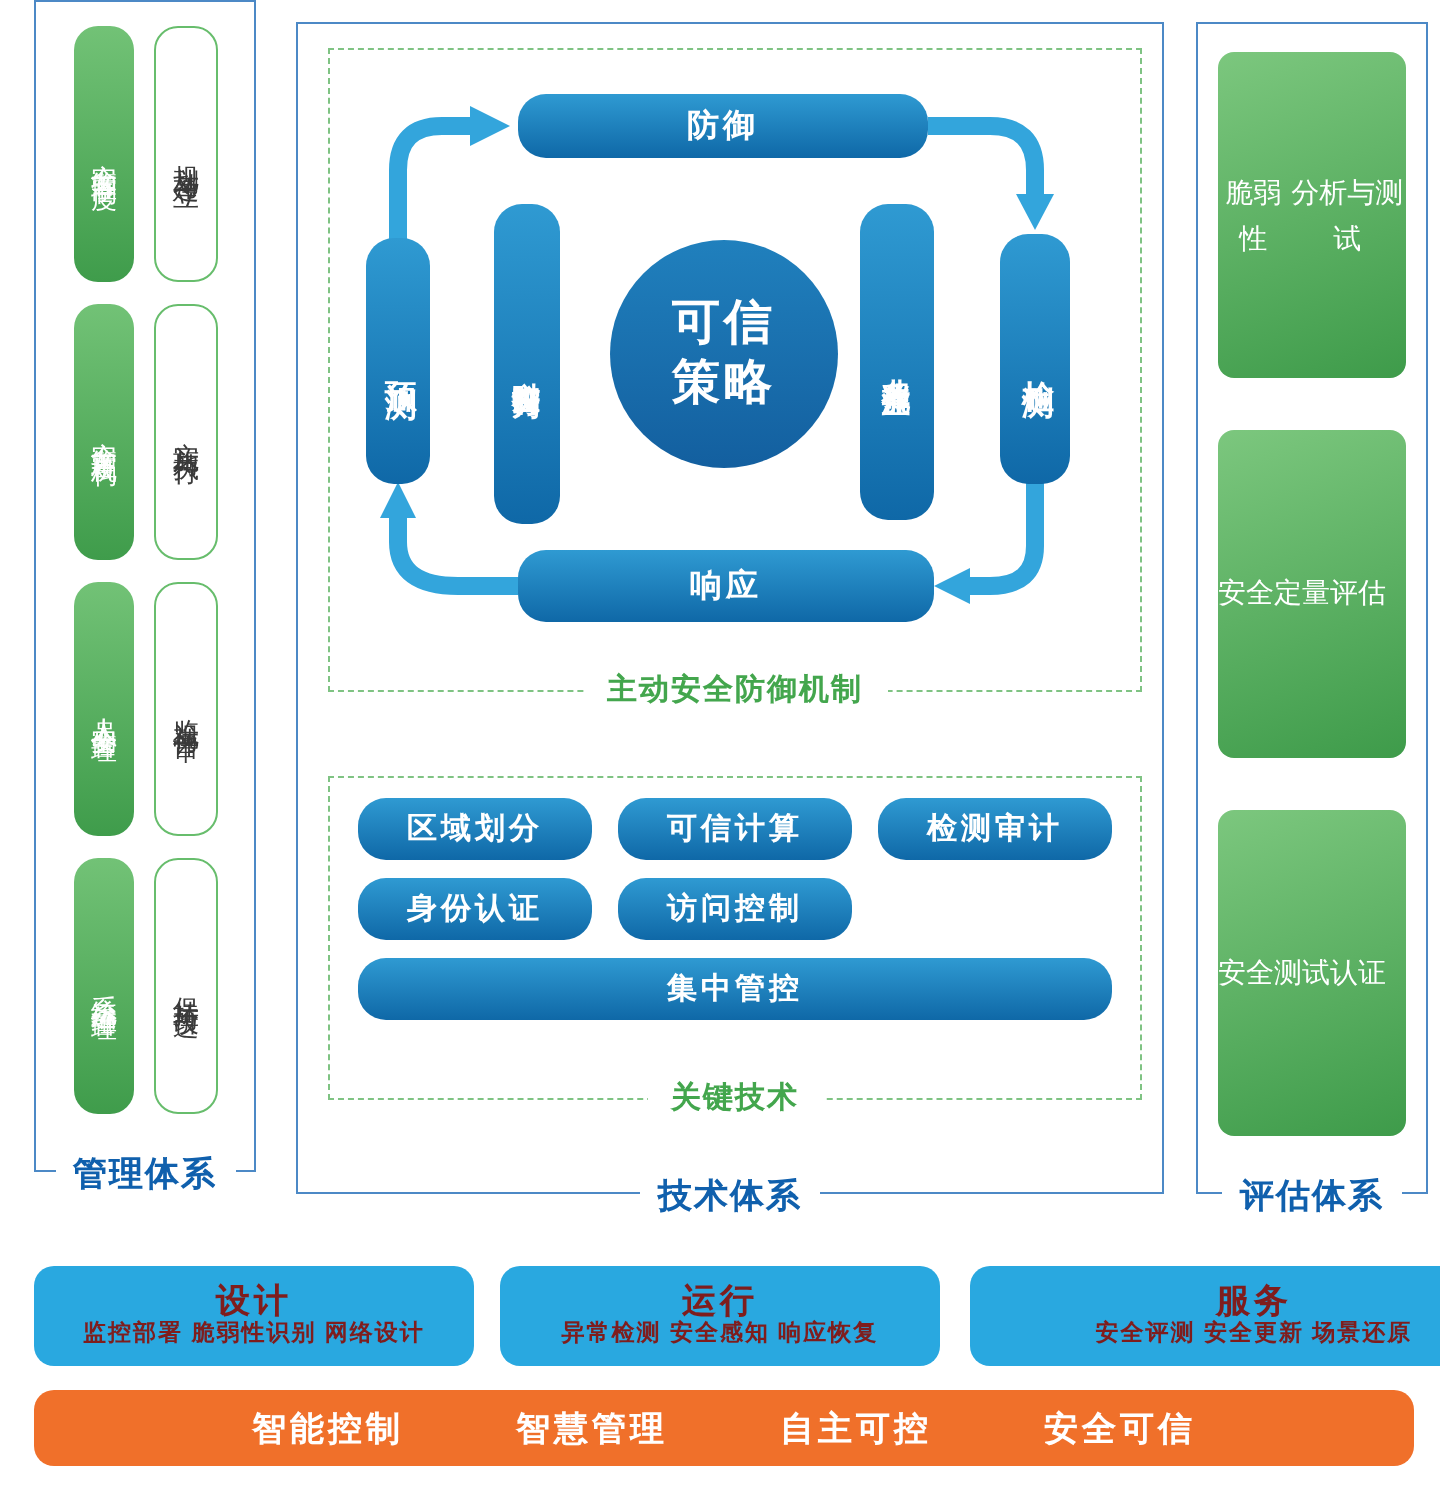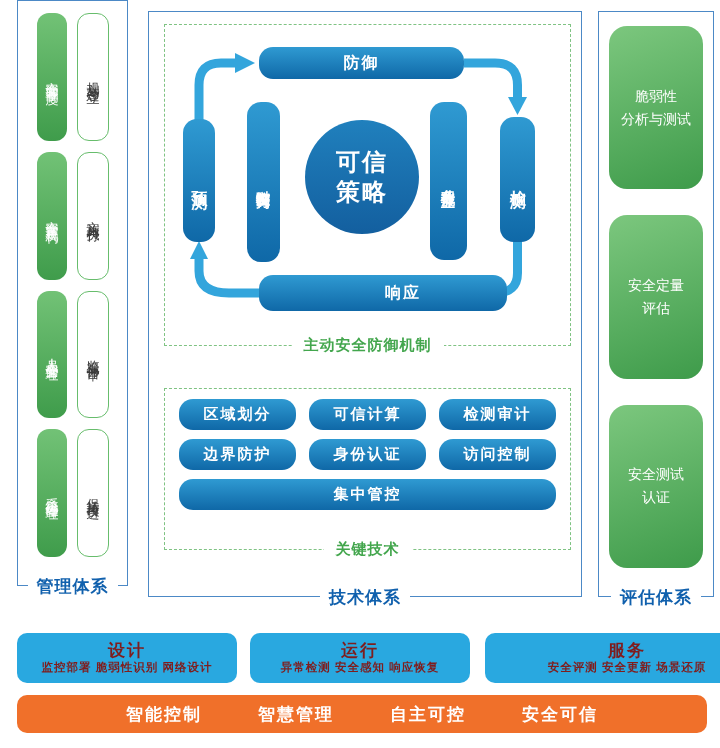--- a/index.html
+++ b/index.html
@@ -22,43 +22,43 @@
   .mgmt-row { flex:1; display:flex; gap:10px; justify-content:center; }
   .v-green, .v-white { width:30px; border-radius:12px; display:flex; align-items:center;
     justify-content:center; writing-mode:vertical-rl; text-orientation:upright;
     font-size:13px; letter-spacing:2px; }
   .v-green { background:linear-gradient(180deg,#72c276,#3f9c4b); color:#fff; }
   .v-white { background:#fff; border:1.5px solid #67bd6c; color:#3a3a3a; }
 
   
   .eval-body { position:absolute; left:0; top:0; right:0; bottom:0;
     display:flex; flex-direction:column; gap:26px; padding:14px 10px 28px; }
-  .eval-box { flex:1; border-radius:18px; background:linear-gradient(160deg,#7cc77e,#3e9b4a);
-    color:#fff; font-size:14px; line-height:1.65; display:flex; flex-direction:column;
-    align-items:center; justify-content:center; text-align:center; }
+  .eval-box { flex:1; border-radius:8px; background:linear-gradient(160deg,#7cc77e,#3e9b4a);
+    color:#fff; font-size:14px; line-height:1.65; display:flex; flex-direction:row;
+    align-items:center; text-align:center; }
 
   
   .dashed-box { position:absolute; border:1px dashed #7fc383; }
   .dash-label { position:absolute; left:50%; bottom:0; transform:translate(-50%,50%);
     background:#fff; padding:0 12px; color:#43a64d; font-weight:bold; font-size:15px;
     white-space:nowrap; letter-spacing:1px; }
   #cycle-box { left:15px; top:12px; width:405px; height:320px; }
   #tech-box  { left:15px; top:376px; width:405px; height:160px; }
 
   
   .h-pill { position:absolute; border-radius:14px; background:linear-gradient(180deg,#2f9ad2,#0f68a7);
     color:#fff; font-weight:bold; font-size:16px; display:flex; align-items:center;
     justify-content:center; letter-spacing:2px; }
   .vc-pill { position:absolute; border-radius:14px; background:linear-gradient(180deg,#2f9ad2,#0f68a7);
     color:#fff; font-weight:bold; display:flex; align-items:center; justify-content:center;
     writing-mode:vertical-rl; text-orientation:upright; }
   .vc-big { font-size:16px; letter-spacing:3px; }
   .vc-small { font-size:14px; letter-spacing:1px; }
   #pill-defend  { left:94px;  top:22px;  width:205px; height:32px; }
-  #pill-respond { left:94px;  top:250px; width:208px; height:36px;padding-left:40px; }
+  #pill-respond { left:94px;  top:250px; width:208px; height:36px; }
   #pill-predict { left:18px;  top:94px;  width:32px;  height:123px; }
   #pill-detect  { left:335px; top:92px;  width:35px;  height:125px; }
   #pill-realtime{ left:82px;  top:77px;  width:33px;  height:160px; }
   #pill-biz     { left:265px; top:77px;  width:37px;  height:158px; }
   #center-circle { position:absolute; left:140px; top:95px; width:114px; height:114px;
     border-radius:50%; background:linear-gradient(180deg,#2080bd,#135f9f); color:#fff;
     font-weight:bold; font-size:24px; line-height:1.25; display:flex; flex-direction:column;
     align-items:center; justify-content:center; letter-spacing:2px; }
   #cycle-arrows { position:absolute; left:0; top:0; width:405px; height:320px; }
 
@@ -136,21 +136,20 @@
       <div class="vc-pill vc-big" id="pill-detect">检测</div>
       <div class="h-pill" id="pill-respond">响应</div>
       <div class="dash-label">主动安全防御机制</div>
     </div>
 
     <div class="dashed-box" id="tech-box">
       <div class="tech-grid">
         <div class="tech-btn">区域划分</div>
         <div class="tech-btn">可信计算</div>
         <div class="tech-btn">检测审计</div>
-        <div class="tech-btn">边界防护</div>
         <div class="tech-btn">身份认证</div>
         <div class="tech-btn">访问控制</div>
         <div class="tech-btn wide">集中管控</div>
       </div>
       <div class="dash-label">关键技术</div>
     </div>
 
     <div class="panel-label">技术体系</div>
   </div>
 

